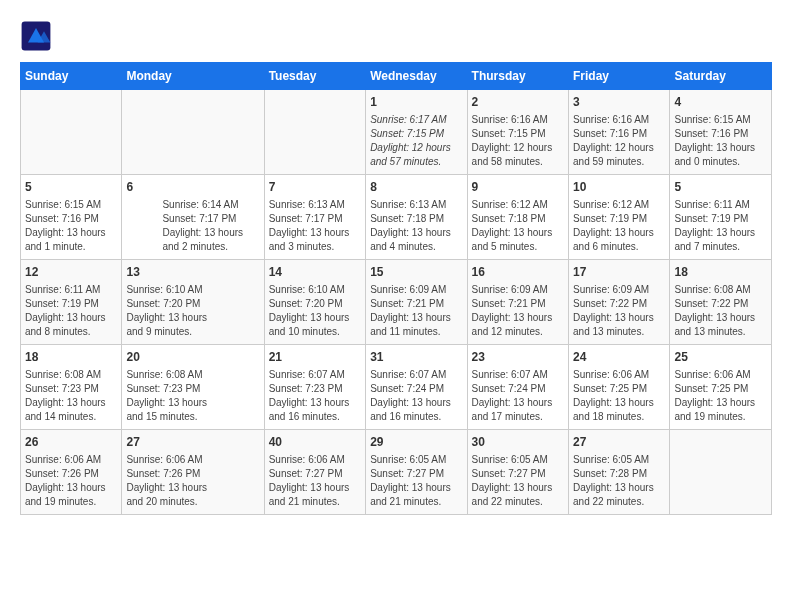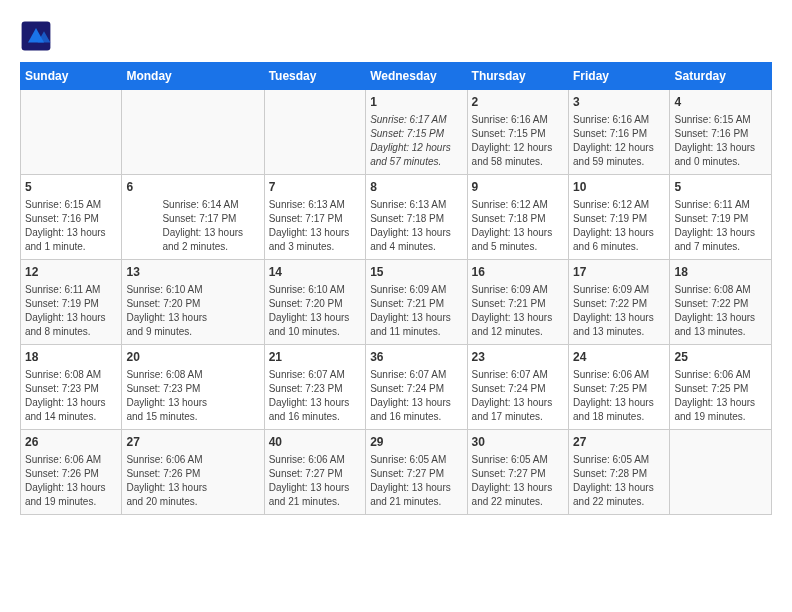--- a/index.html
+++ b/index.html
@@ -270,21 +270,21 @@
 and 15 minutes.</div>
         </td>
         <td>
           <span class="day-number">21</span>
           <div class="cell-content" style="white-space: pre-line;">Sunrise: 6:07 AM
 Sunset: 7:23 PM
 Daylight: 13 hours
 and 16 minutes.</div>
         </td>
         <td>
-          <span class="day-number">36</span>
+          <span class="day-number">31</span>
           <div class="cell-content" style="white-space: pre-line;">Sunrise: 6:07 AM
 Sunset: 7:24 PM
 Daylight: 13 hours
 and 16 minutes.</div>
         </td>
         <td>
           <span class="day-number">23</span>
           <div class="cell-content" style="white-space: pre-line;">Sunrise: 6:07 AM
 Sunset: 7:24 PM
 Daylight: 13 hours

